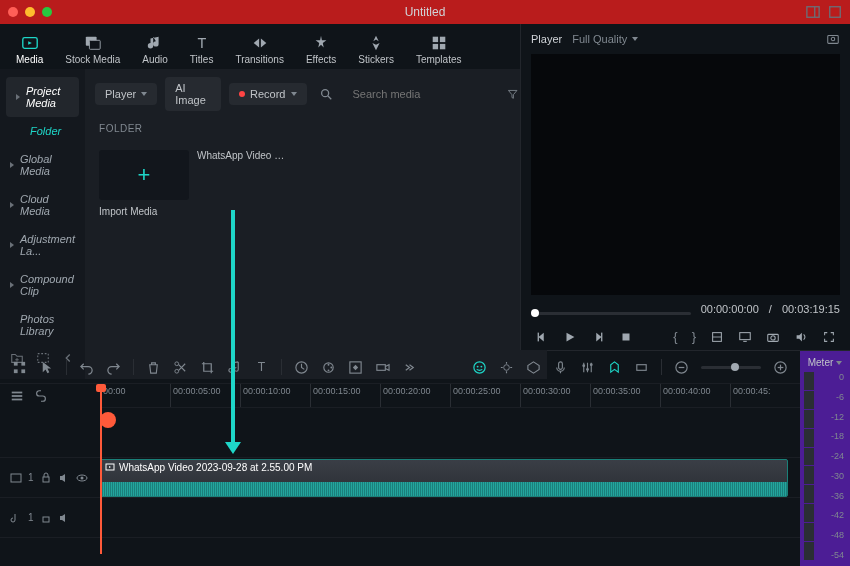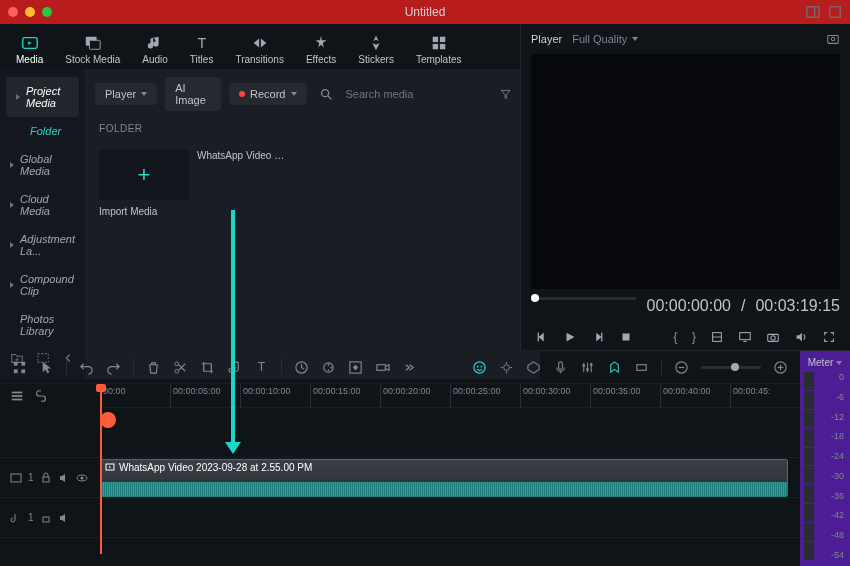--- a/index.html
+++ b/index.html
@@ -27,21 +27,21 @@
 .side-item .caret { width: 0; height: 0; border-top: 3px solid transparent; border-bottom: 3px solid transparent; border-left: 4px solid #6a7078; margin-right: 6px; }
 .side-item.project { background: #22262c; border-radius: 4px; margin: 0 6px; color: #fff; font-weight: 500; }
 .side-item.folder { color: #1ed6c8; padding-left: 30px; font-weight: 500; }
 .sidebar-footer { margin-top: auto; display: flex; justify-content: space-between; padding: 6px 10px; }
 .sidebar-footer svg { width: 14px; height: 14px; fill: #6a7078; }
 .contentarea { flex: 1; background: #1a1e24; display: flex; flex-direction: column; }
 .toolbar { display: flex; align-items: center; gap: 8px; padding: 8px 10px; }
 .tbtn { background: #262a30; padding: 5px 10px; border-radius: 4px; font-size: 11px; color: #c0c4c8; cursor: pointer; display: flex; align-items: center; gap: 5px; }
 .tbtn .chev { width: 0; height: 0; border-left: 3px solid transparent; border-right: 3px solid transparent; border-top: 4px solid #808890; }
 .reddot { width: 6px; height: 6px; background: #ff4444; border-radius: 50%; }
-.search { flex: 1; background: transparent; display: flex; align-items: center; gap: 13px; padding: 4px; }
+.search { flex: 1; background: transparent; display: flex; align-items: center; gap: 20px; padding: 4px; }
 .search input { background: transparent; border: none; color: #808890; font-size: 11px; outline: none; }
 .tbarico { width: 14px; height: 14px; fill: #808890; cursor: pointer; }
 .section-label { padding: 4px 14px; font-size: 10px; color: #808890; letter-spacing: 0.5px; }
 .mediagrid { display: flex; gap: 8px; padding: 12px 14px; position: relative; }
 .media-item { width: 90px; display: flex; flex-direction: column; gap: 6px; cursor: pointer; }
 .media-thumb { height: 50px; background: #12161c; border-radius: 3px; display: flex; align-items: center; justify-content: center; position: relative; }
 .media-thumb.selected { border: 2px solid #1ed6c8; }
 .media-thumb .plus { color: #1ed6c8; font-size: 22px; font-weight: 300; }
 .media-thumb .vidprev { position: absolute; inset: 2px; background: linear-gradient(135deg, #3a3e46 0%, #1a1e24 100%); border-radius: 2px; }
 .clip-dur { position: absolute; top: 3px; right: 3px; font-size: 9px; color: #fff; background: rgba(0,0,0,0.5); padding: 1px 3px; border-radius: 2px; }
@@ -50,21 +50,21 @@
 .cornerico { position: absolute; bottom: 3px; left: 3px; }
 .cornerico svg { width: 12px; height: 12px; fill: #fff; }
 .media-item span { font-size: 10px; color: #c0c4c8; white-space: nowrap; overflow: hidden; text-overflow: ellipsis; }
 .drag-arrow { position: absolute; left: 146px; top: 72px; width: 4px; height: 234px; background: #1ed6c8; z-index: 20; }
 .drag-arrow::after { content: ""; position: absolute; bottom: -10px; left: -6px; width: 0; height: 0; border-left: 8px solid transparent; border-right: 8px solid transparent; border-top: 12px solid #1ed6c8; }
 .rightpanel { flex: 1; display: flex; flex-direction: column; background: #0f1419; border-left: 1px solid #22262c; }
 .playerhdr { display: flex; align-items: center; gap: 10px; padding: 8px 10px; font-size: 11px; }
 .playerhdr .qual { display: flex; align-items: center; gap: 5px; color: #808890; cursor: pointer; justify-content: flex-end; }
 .playerhdr svg { margin-left: auto; width: 14px; height: 14px; fill: #808890; }
 .preview { flex: 1; background: #06080b; margin: 0 10px; }
-.scrubber { padding: 8px 10px; display: flex; align-items: flex-start; gap: 10px; font-size: 16px; }
+.scrubber { padding: 8px 10px; display: flex; align-items: flex-end; gap: 10px; font-size: 11px; }
 .track { flex: 1; height: 3px; background: #2a2e34; border-radius: 2px; position: relative; }
 .track::before { content: ""; position: absolute; left: 0; top: -3px; width: 8px; height: 8px; background: #fff; border-radius: 50%; }
 .timedisp { color: #c0c4c8; }
 .pctrls { display: flex; align-items: center; gap: 14px; padding: 6px 14px; }
 .pctrls svg { width: 14px; height: 14px; fill: #a0a8b0; cursor: pointer; }
 .pctrls .spacer { flex: 1; }
 .pctrls .brkt { color: #808890; font-size: 13px; }
 .timeline-wrap { height: 216px; background: #0f1419; border-top: 1px solid #22262c; display: flex; }
 .tlmain { flex: 1; display: flex; flex-direction: column; }
 .tltoolbar { display: flex; align-items: center; gap: 12px; padding: 8px 12px; border-bottom: 1px solid #1a1e24; }

